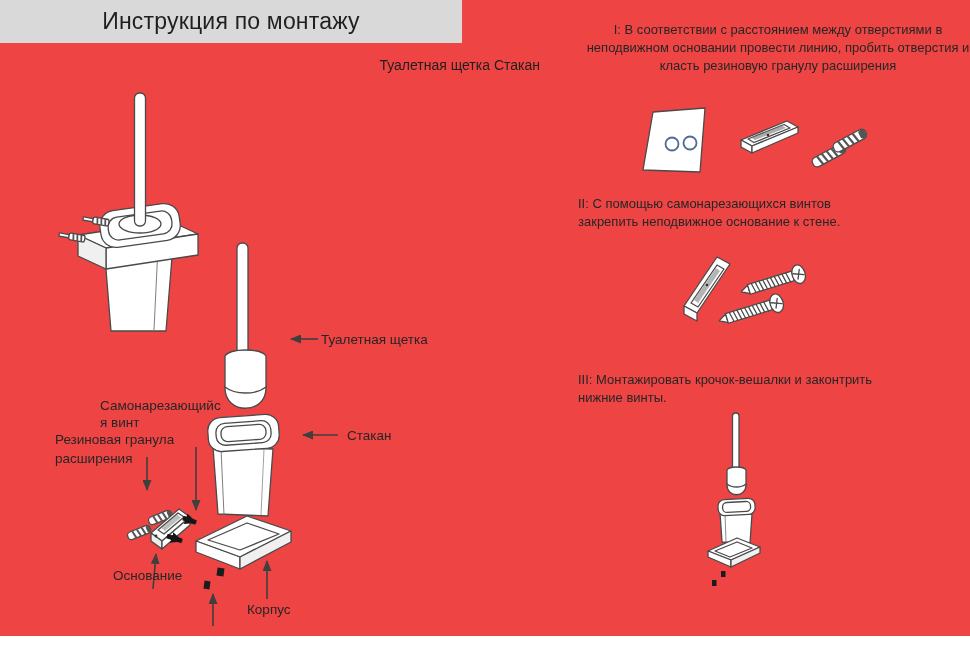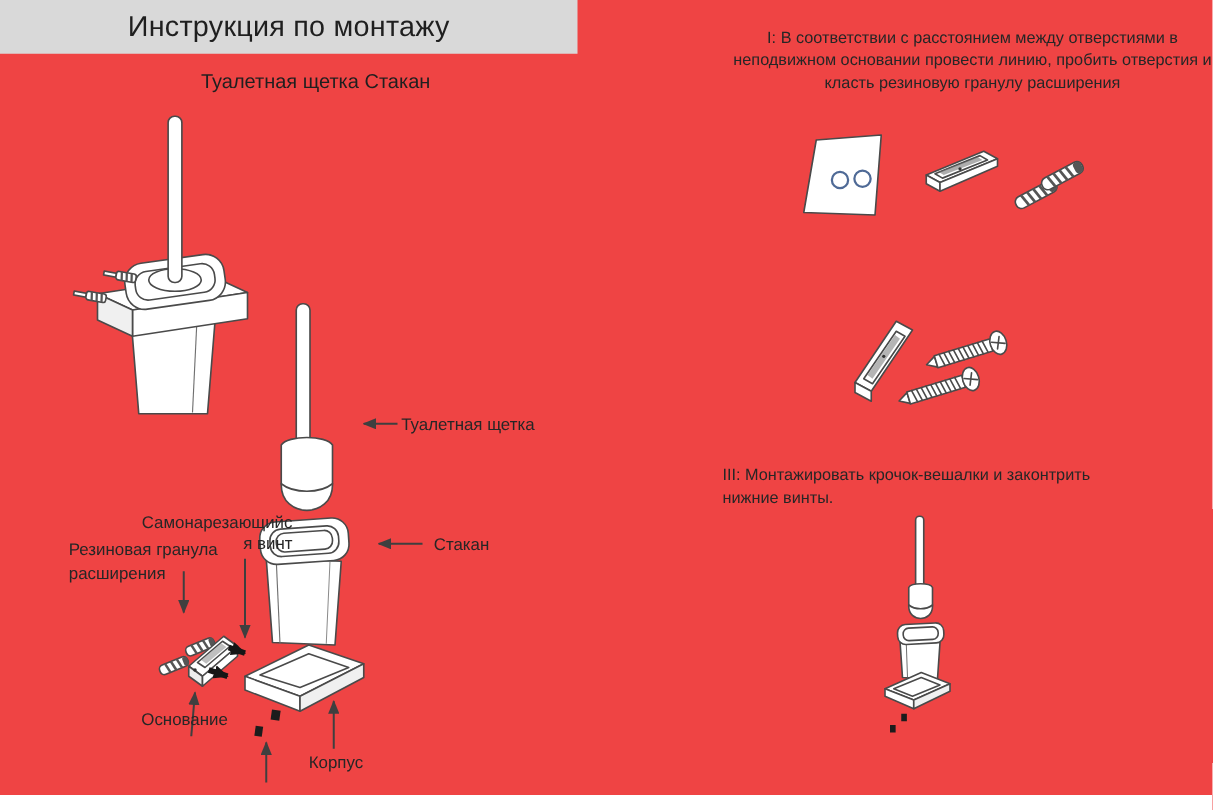--- a/index.html
+++ b/index.html
@@ -3,31 +3,31 @@
 <meta charset="utf-8">
 <style>
   html,body { margin:0; padding:0; background:#ffffff; }
   body { font-family:"Liberation Sans", sans-serif; color:#262626; }
   .page { position:relative; width:970px; height:636px; background:#ef4444; overflow:hidden; }
 
   .header-band { position:absolute; left:0; top:0; width:462px; height:43px;
     background:#d9d9d9; display:flex; align-items:center; justify-content:center; }
   .header-band span { font-size:23px; color:#1f1f1f; letter-spacing:0.2px; }
 
-  .subtitle { position:absolute; left:0; top:57px; width:505px; text-align:center;
-    font-size:16px; color:#1f1f1f; }
+  .subtitle { position:absolute; left:0; top:57px; width:505px; text-align:right;
+    font-size:14px; color:#1f1f1f;padding-left:35px; }
 
   svg { position:absolute; }
   .main-diagram { left:0; top:85px; }
   .step1-svg { left:630px; top:95px; }
   .step2-svg { left:650px; top:240px; }
   .step3-svg { left:690px; top:405px; }
 
   .dlabel { position:absolute; font-size:13.5px; line-height:17px; white-space:nowrap; }
-  .dlabel.center { text-align:right; white-space:normal;margin-top:12px; }
+  .dlabel.center { text-align:left; white-space:normal; }
   .dlabel.wrap { white-space:normal; }
 
   .step-text { position:absolute; font-size:13px; line-height:18px; color:#262626; }
   .step1-text { left:578px; top:21px; width:400px; text-align:center; }
   .step2-text { left:578px; top:195px; width:310px; }
   .step3-text { left:578px; top:371px; width:310px; }
 
   .ln { stroke:#4a4a4a; stroke-width:1.3; stroke-linejoin:round; stroke-linecap:round; }
   .fw { fill:#ffffff; }
   .fn { fill:none; }
@@ -174,20 +174,21 @@
       <polygon points="111,45 111,52 122,58 122,51" class="fw ln"></polygon>
       <polygon points="122,51 168,32 168,38 122,58" class="fw ln"></polygon>
       <circle cx="138" cy="40" r="1.3" fill="#333"></circle>
     </g>
     <g>
       <use href="#dowel" transform="translate(183,69) rotate(-28)"></use>
       <use href="#dowel" transform="translate(204,54) rotate(-28)"></use>
     </g>
   </svg>
 
+  <div class="step-text step2-text">II: С помощью самонарезающихся винтов закрепить неподвижное основание к стене.</div>
 
   <svg class="step2-svg" width="220" height="100" viewBox="0 0 220 100">
     <defs>
       <g id="screw">
         <polygon points="2,-4.5 -6,0 2,4.5" class="fw ln" stroke-width="1"></polygon>
         <rect x="2" y="-5" width="46" height="10" class="fw ln" stroke-width="1.1"></rect>
         <line x1="6" y1="-5" x2="8" y2="5" class="ln" stroke-width="1.3"></line>
         <line x1="10" y1="-5" x2="12" y2="5" class="ln" stroke-width="1.3"></line>
         <line x1="14" y1="-5" x2="16" y2="5" class="ln" stroke-width="1.3"></line>
         <line x1="18" y1="-5" x2="20" y2="5" class="ln" stroke-width="1.3"></line>

